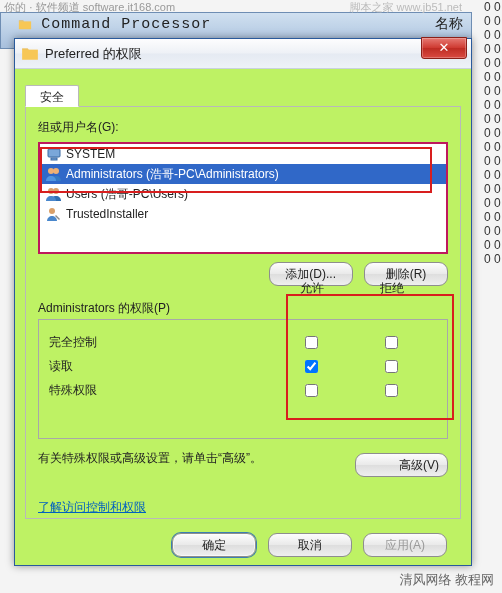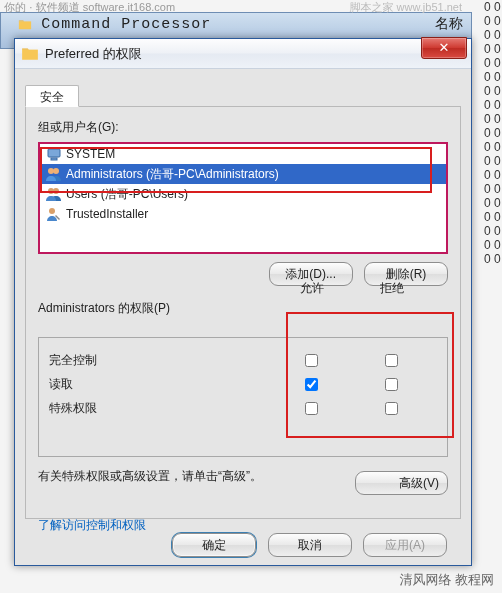--- a/index.html
+++ b/index.html
@@ -10,21 +10,21 @@
   .bg .bar { position: absolute; left: 0; right: 30px; top: 12px; height: 37px; background: linear-gradient(#d0e0f0,#a8c0dd); border: 1px solid #6e8db3; padding-left: 11px; }
   .bg .bar .folder { display: inline-block; width: 14px; height: 14px; margin: 4px 6px; vertical-align: middle; }
   .bg .bar span.cmd { font-family: "Courier New", monospace; font-size: 15px; letter-spacing: 1px; vertical-align: middle; }
   .bg .bar .namecol { position: absolute; right: 8px; top: 2px; font-size: 14px; }
 
   .wm-top { position: absolute; left: 4px; top: 0; font-size: 11px; color: #999; }
   .wm-top2 { position: absolute; right: 40px; top: 0; font-size: 11px; color: #bbb; }
   .wm-mid { position: absolute; right: 40px; top: 520px; font-size: 15px; color: rgba(100,100,100,.35); letter-spacing: 2px; font-weight: bold;}
   .wm-bot { position: absolute; right: 8px; bottom: 4px; font-size: 13px; color: #666; }
 
-  .dlg { position: absolute; left: 14px; top: 38px; width: 458px; height: 528px; background: #e5e5e5; border: 1px solid #2a5a9c; box-shadow: 0 0 8px rgba(0,0,0,.4); }
+  .dlg { position: absolute; left: 14px; top: 38px; width: 458px; height: 528px; background: #bef264; border: 1px solid #2a5a9c; box-shadow: 0 0 8px rgba(0,0,0,.4); }
   .titlebar { height: 30px; background: linear-gradient(#fdfdfe,#eef1f6 48%,#e5eaf2 52%,#eef2f8); border-bottom: 1px solid #c9d2de; position: relative; }
   .titlebar .ticon { position: absolute; left: 6px; top: 6px; width: 18px; height: 16px; }
   .titlebar .title { position: absolute; left: 30px; top: 6px; font-size: 13px; }
   .closebtn { position: absolute; right: 4px; top: -2px; width: 46px; height: 22px; background: linear-gradient(#e67a73,#cf3b32 48%,#be2c23 52%,#d94a41); border: 1px solid #8a1f18; border-radius: 0 0 3px 3px; color: #fff; text-align: center; line-height: 20px; font-size: 13px; box-shadow: inset 0 0 0 1px rgba(255,255,255,.25); }
 
   .tabrow { position: absolute; left: 10px; top: 44px; right: 10px; height: 24px; border-bottom: 1px solid #b9b9b9; }
   .tab { position: absolute; left: 0; top: 2px; height: 22px; padding: 3px 14px 0; border: 1px solid #b9b9b9; border-bottom: 1px solid #fff; background: #fff; border-radius: 2px 2px 0 0; font-size: 12px; }
 
   .panel { position: absolute; left: 10px; right: 10px; top: 68px; bottom: 46px; border: 1px solid #b9b9b9; border-top: none; padding: 12px; }
 
@@ -34,35 +34,35 @@
   .listrow.selected { background: #3068c8; color: #fff; }
   .listrow.selected svg { filter: brightness(1.1); }
   .redbox-users { position: absolute; border: 2px solid #d81e1e; pointer-events: none; }
 
   .btnrow { text-align: right; margin-top: 8px; }
   .winbtn { display: inline-block; min-width: 84px; height: 24px; line-height: 22px; text-align: center; border: 1px solid #8e8e8e; border-radius: 9px; background: linear-gradient(#fdfdfd,#eaeaea 48%,#dedede 52%,#efefef); margin-left: 8px; font-size: 12px; padding: 0 8px; cursor: default;}
   .winbtn.disabled { color: #9a9a9a; }
   .winbtn.default { box-shadow: 0 0 0 1px #3c7fb1, inset 0 0 0 1px rgba(255,255,255,.6); }
 
   .permlabel { margin-top: 14px; position: relative;}
-  .permbox { border: 1px solid #a8a8a8; height: 120px; margin-top: 20px; position: relative; padding: 6px 10px;}
+  .permbox { border: 1px solid #a8a8a8; height: 120px; margin-top: 2px; position: relative; padding: 6px 10px;}
   .permhdr { position: absolute; right: 16px; top: -20px; width: 160px; display: flex; font-size: 12px; justify-content: center;}
   .permhdr div { flex: 1; text-align: center; }
   .permgrid { margin-top: 4px; }
   .permrow { height: 24px; line-height: 24px; position: relative; }
   .permrow .cks { position: absolute; right: 6px; top: 3px; width: 160px; display: flex; }
   .permrow .cks label { flex: 1; text-align: center; }
   .permrow input { width: 13px; height: 13px; }
   .redbox-perm { position: absolute; border: 2px solid #d81e1e; pointer-events: none; }
 
   .advrow { margin-top: 10px; position: relative; height: 40px;}
   .advrow .txt { position: absolute; left: 0; top: 0; width: 260px; line-height: 18px;}
   .advrow .winbtn { position: absolute; right: 0; top: 4px; padding-left: 43px;}
 
-  a.help { color: #0060c0; cursor: pointer;}
+  a.help { color: #0060c0; text-decoration: underline; cursor: pointer;}
 
   .dlgbtns { position: absolute; left: 0; right: 0; bottom: 8px; text-align: right; padding-right: 24px;}
 
   .folder-svg path.body { fill: #f7c756; }
   .folder-svg path.tab  { fill: #e8ae2e; }
   .usericon .head { fill: #d9a06a; }
   .usericon .body { fill: #4a87cc; }
   .usericon.double .body2 { fill: #2f6fb3; }
   .sysicon rect { fill: #7aa7d9; stroke:#3a6aa3; }
   .wrench { fill:#8a8a8a;}

